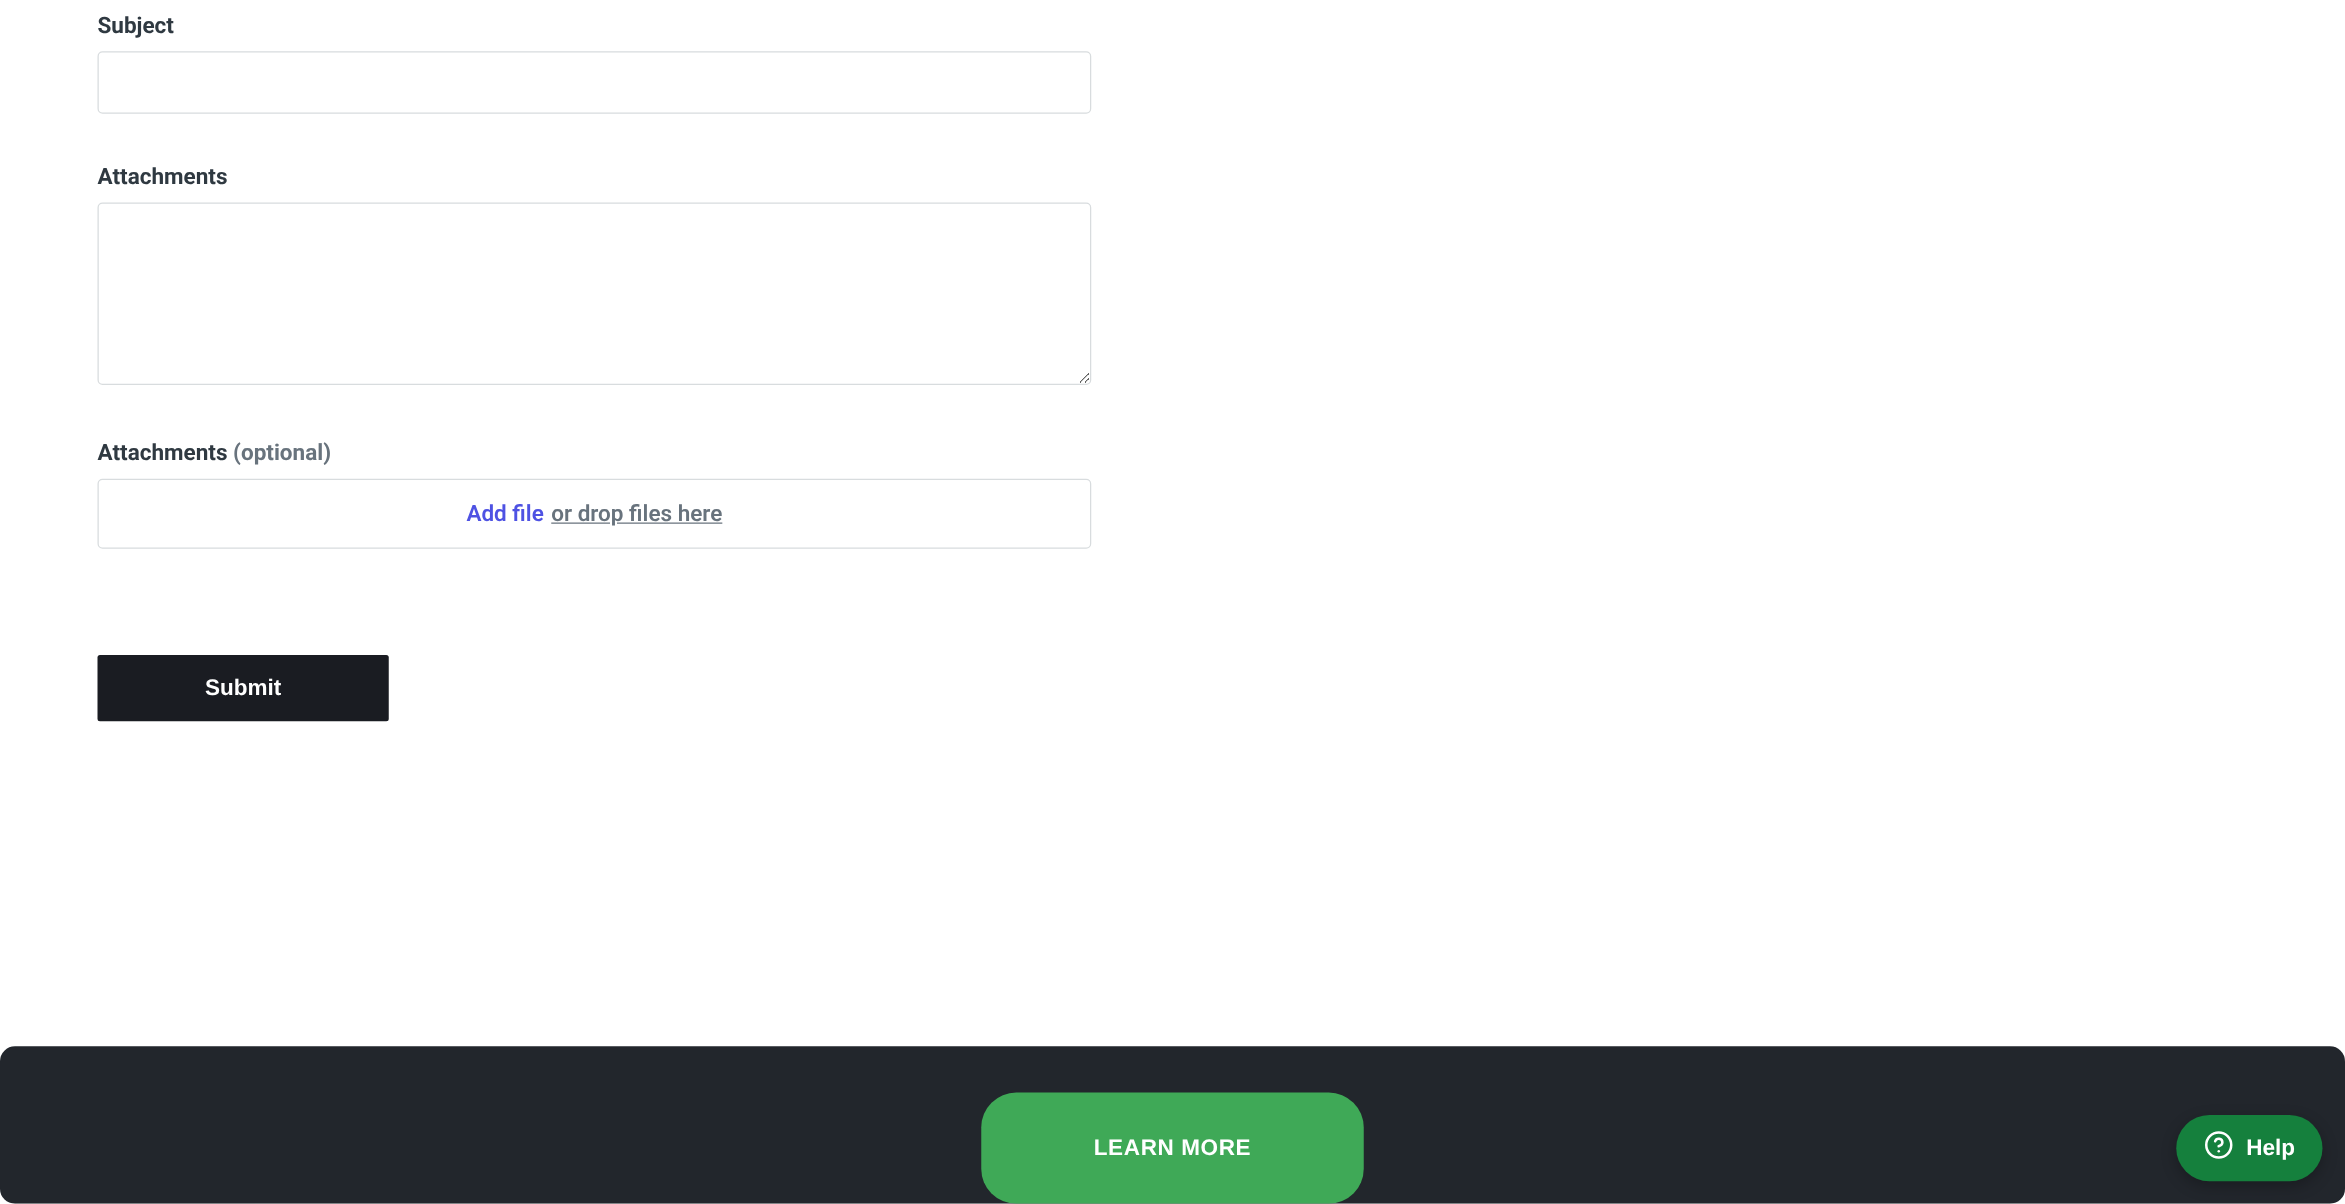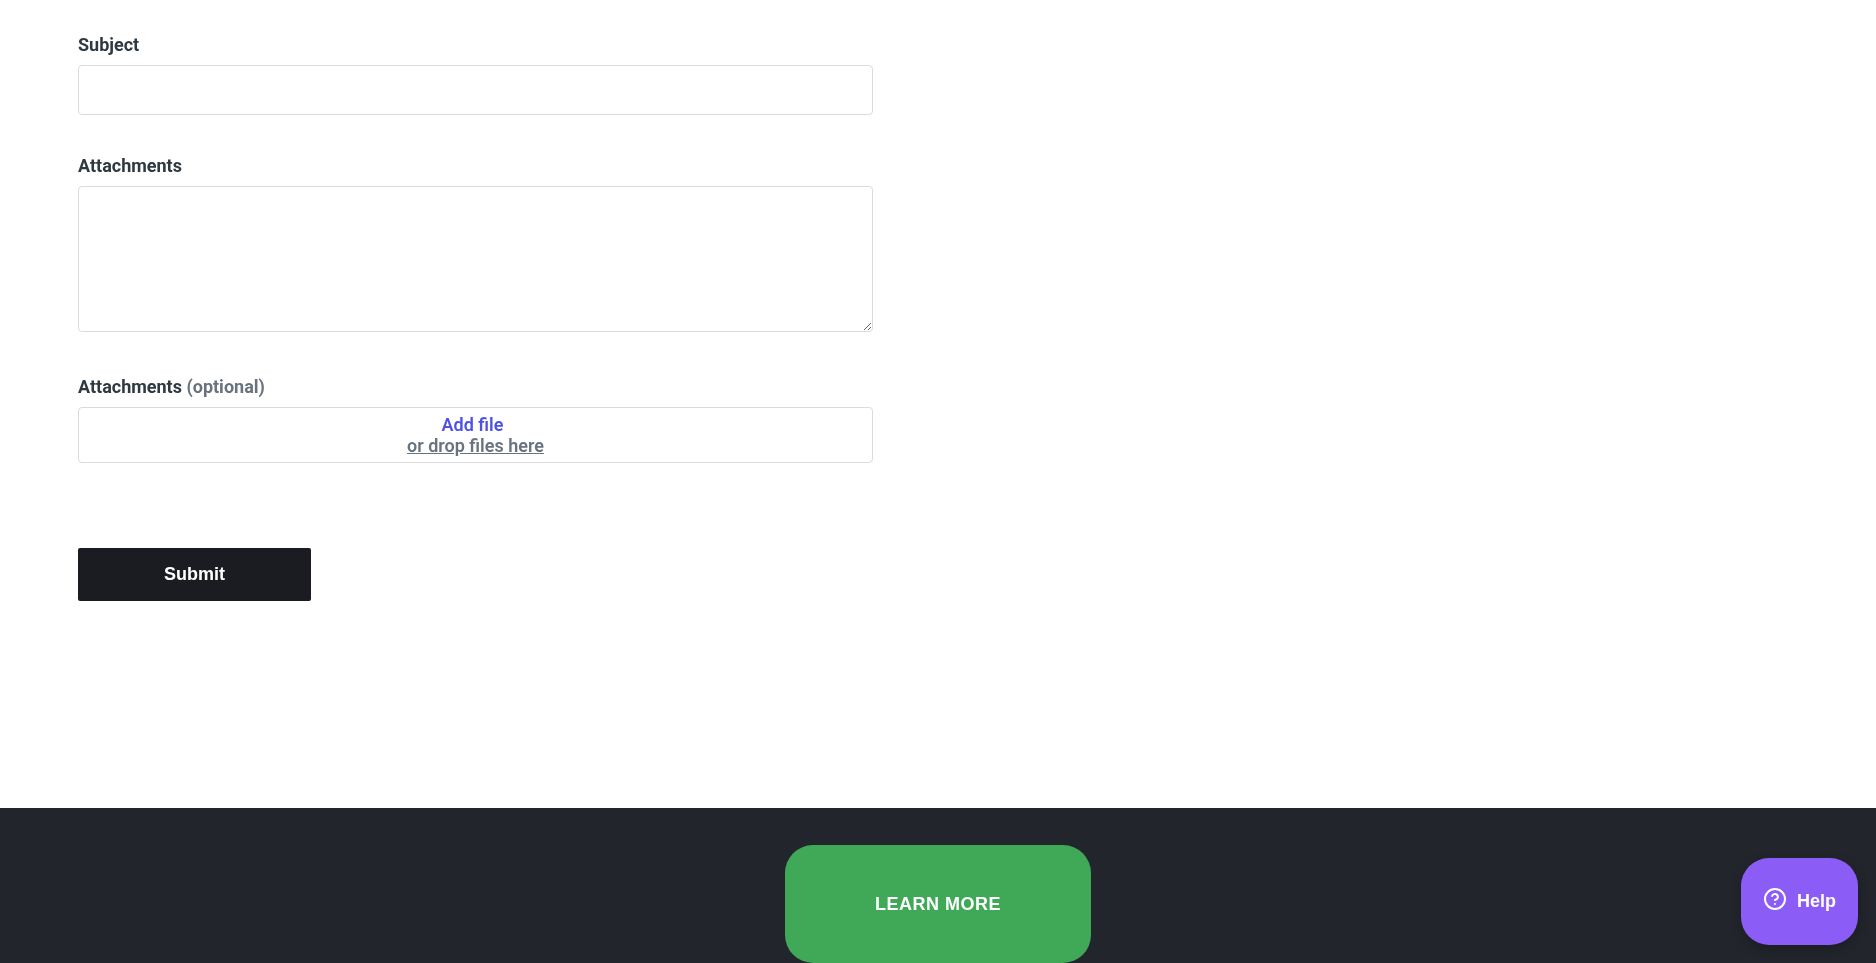--- a/index.html
+++ b/index.html
@@ -12,21 +12,20 @@
       background: #ffffff;
       color: #2f3941;
       width: 1876px;
       min-height: 963px;
       position: relative;
     }
     .form-container {
       width: 795px;
       margin-left: 78px;
       padding-top: 10px;
-      margin-top: 24px;
     }
     .form-group {
       margin-bottom: 40px;
     }
     .form-label {
       display: block;
       font-size: 18px;
       font-weight: 700;
       color: #2f3941;
       margin-bottom: 10px;
@@ -61,21 +60,20 @@
       height: 56px;
       border: 1px solid #d8dcde;
       border-radius: 4px;
       display: flex;
       align-items: center;
       justify-content: center;
       font-size: 18px;
       font-weight: 600;
       background: #ffffff;
       cursor: pointer;
-      flex-direction: column;
     }
     .dropzone .add-file {
       color: #4e52e3;
       margin-right: 6px;
     }
     .dropzone .drop-text {
       color: #68737d;
       text-decoration: underline;
     }
     .submit-row {
@@ -96,42 +94,43 @@
     }
     .footer {
       width: 100%;
       background: #22262c;
       padding: 37px 0 0 0;
       display: flex;
       justify-content: center;
       position: absolute;
       bottom: 0;
       left: 0;
-      height: 155px;
+      height: 126px;
+      border-radius: 12px;
     }
     .learn-more-button {
       background: #3fa957;
       color: #ffffff;
       border: none;
       font-size: 18px;
       font-weight: 700;
       letter-spacing: 0.5px;
       padding: 14px 90px;
       border-radius: 28px;
       cursor: pointer;
     }
     .help-widget {
       position: fixed;
       bottom: 18px;
       right: 18px;
-      background: #8b5cf6;
+      background: #15803d;
       color: #ffffff;
       border: none;
       border-radius: 28px;
-      padding: 29px 22px;
+      padding: 12px 22px;
       display: flex;
       align-items: center;
       gap: 10px;
       font-size: 18px;
       font-weight: 700;
       cursor: pointer;
       box-shadow: 0 4px 12px rgba(0,0,0,0.25);
     }
     .help-widget svg {
       width: 24px;

